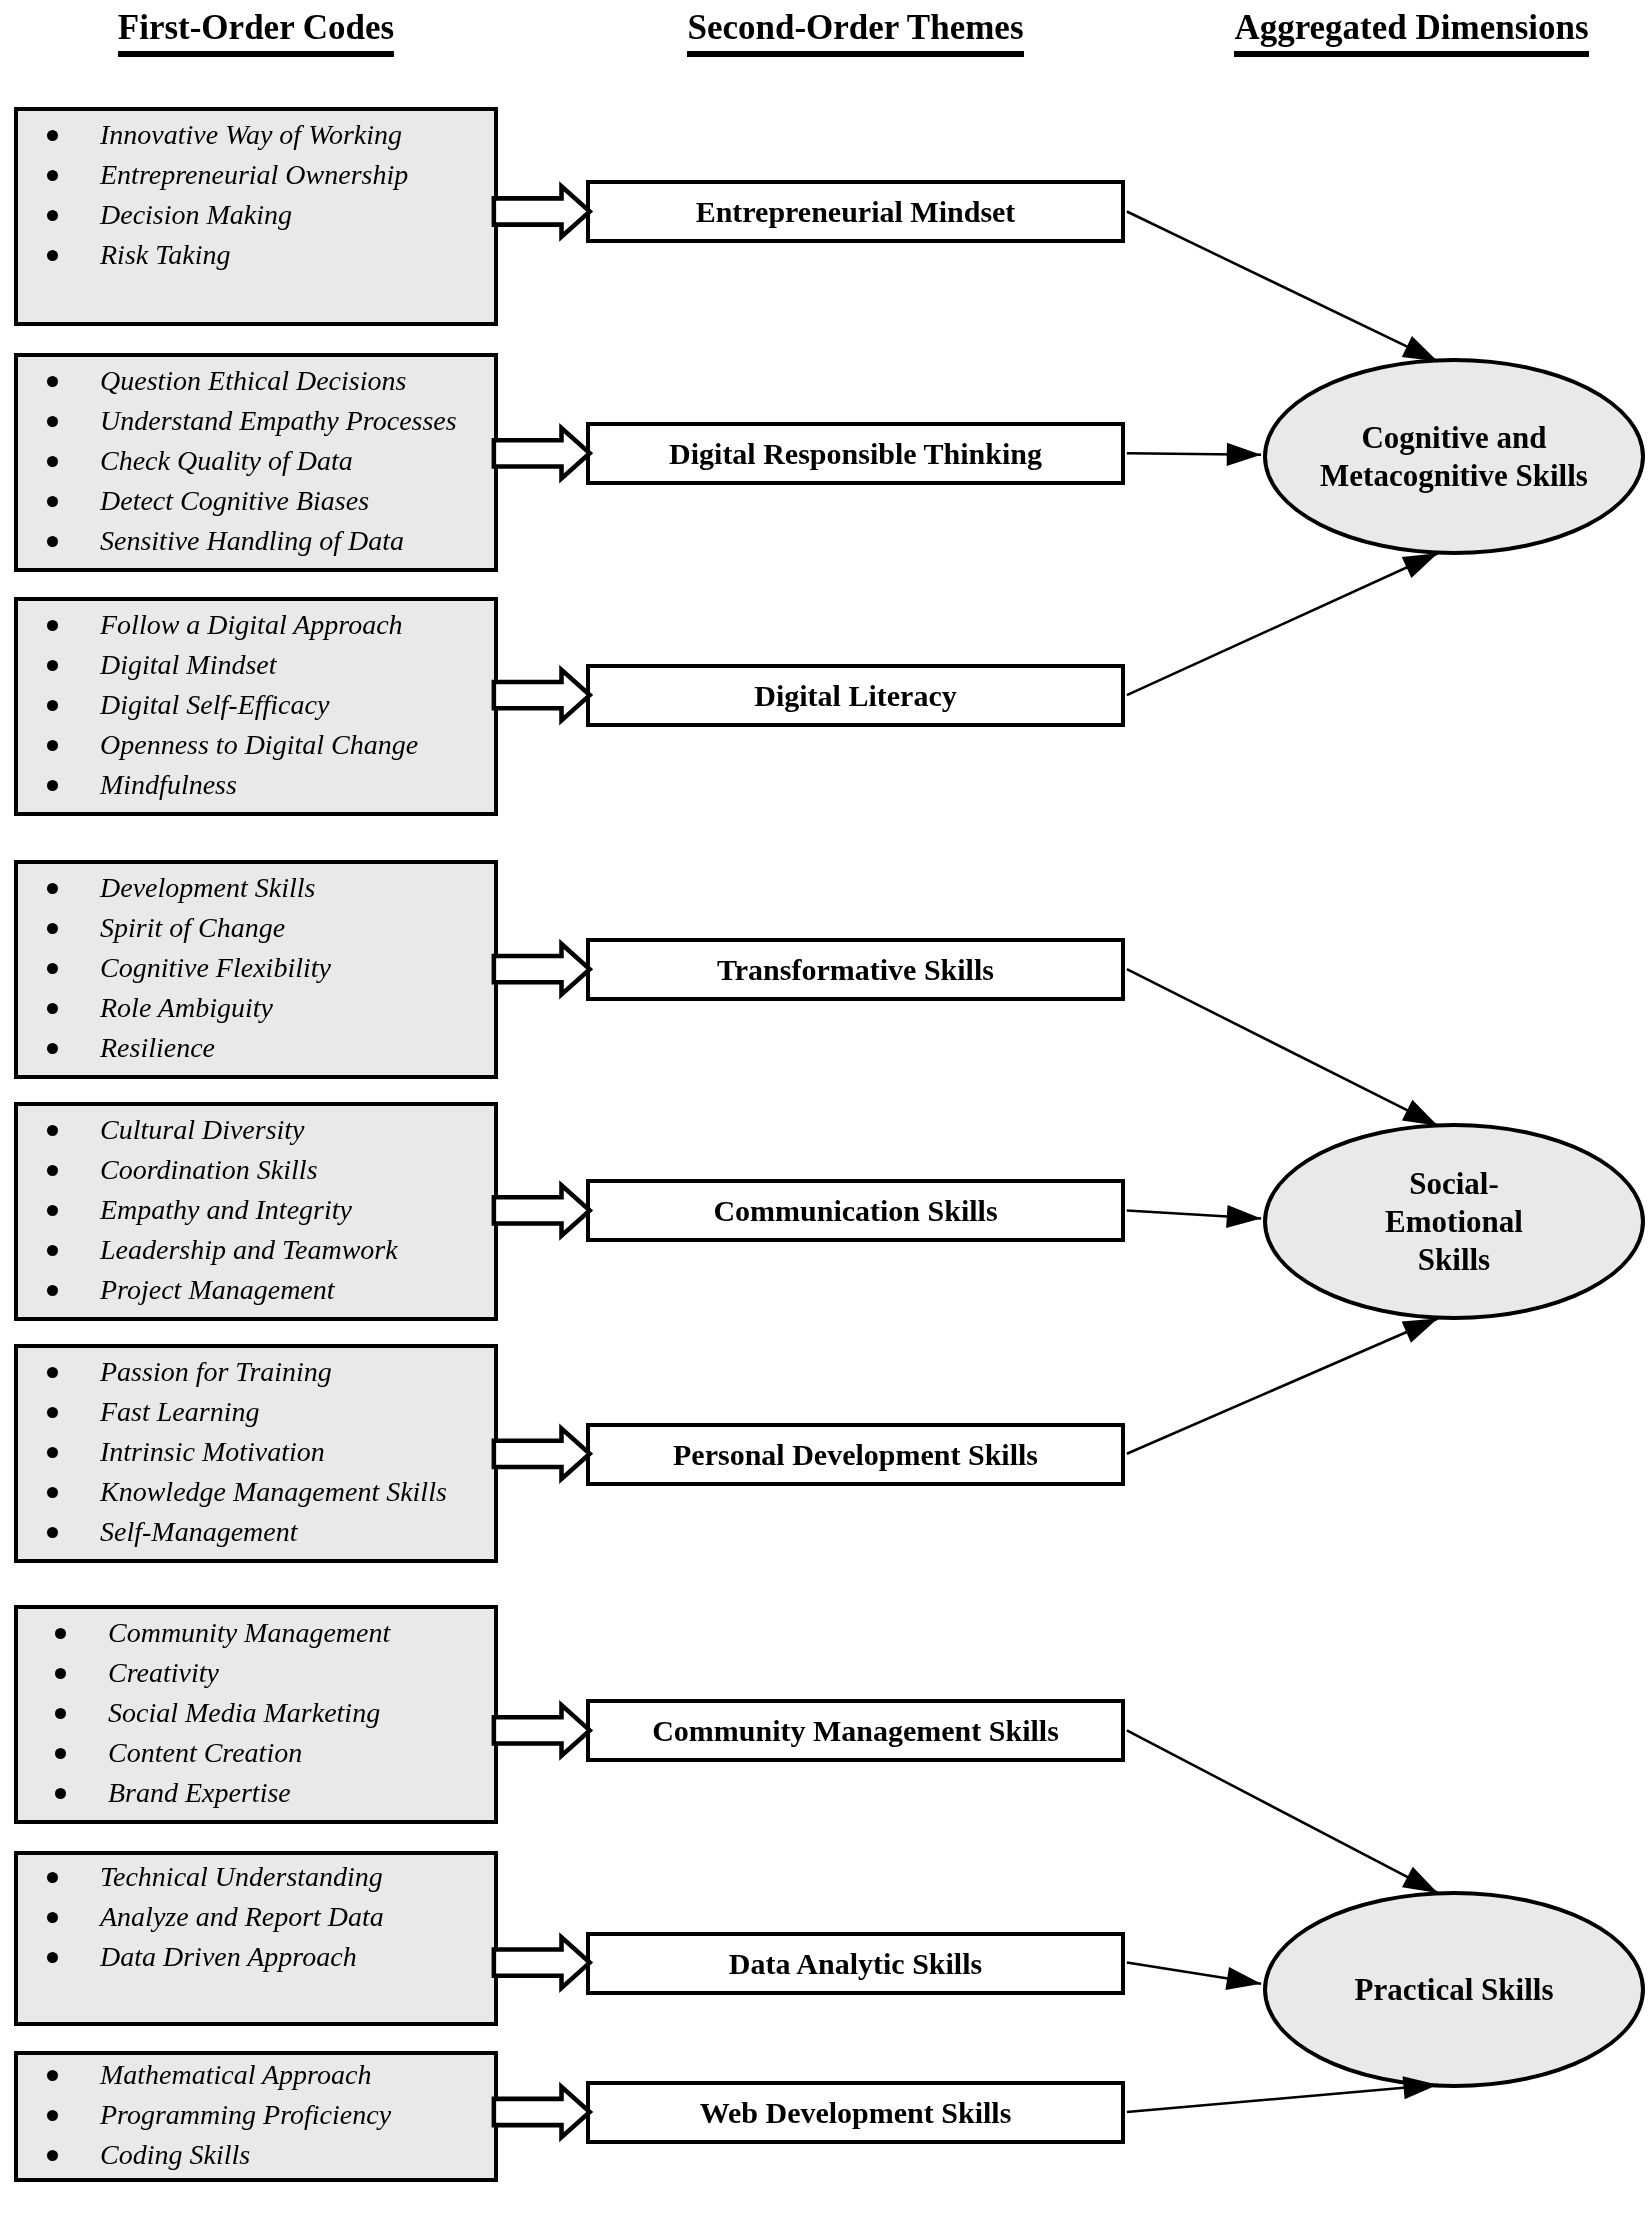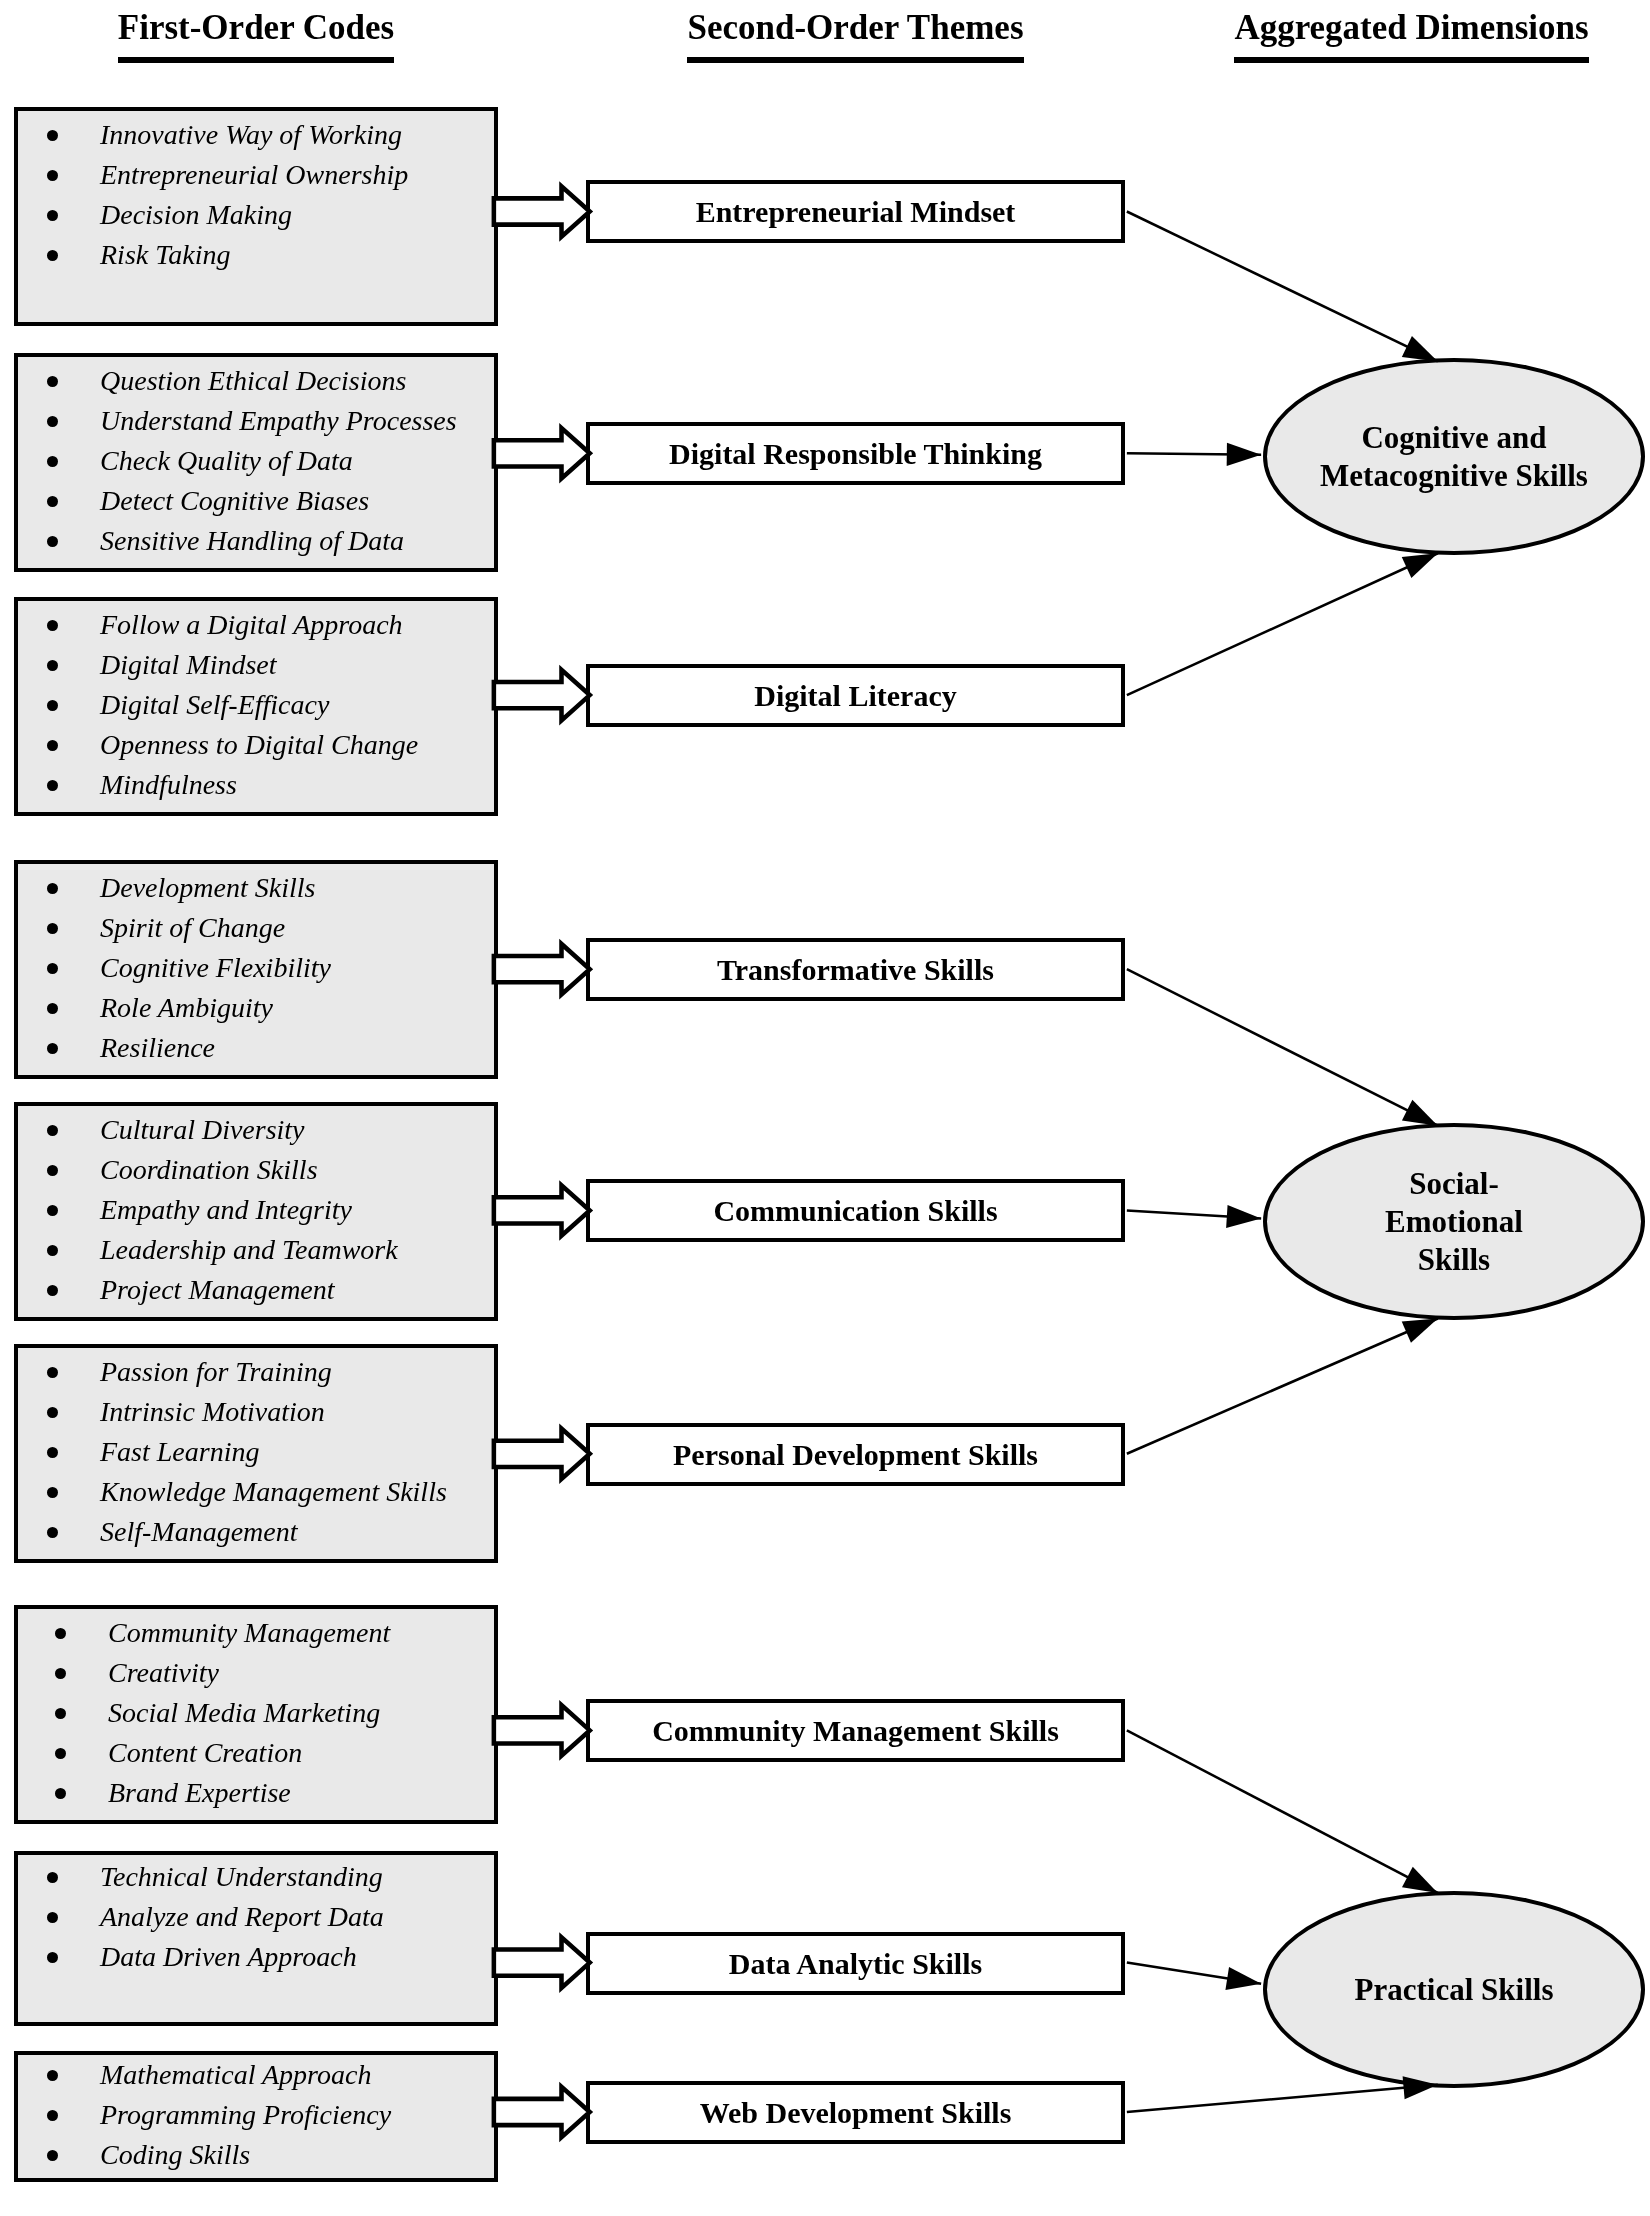--- a/index.html
+++ b/index.html
@@ -12,21 +12,21 @@
     overflow:hidden;
   }
   
   .col-header{
     position:absolute;top:8px;
     text-align:center;
     font-size:35px;font-weight:bold;
   }
   .col-header span{
     display:inline-block;
-    padding-bottom:9px;
+    padding-bottom:3px;
     border-bottom:6px solid var(--border,#000);
   }
   
   .code-box{
     position:absolute;left:14px;width:484px;
     background:var(--box_fill,#e9e9e9);
     border:4.5px solid var(--border,#000);
     box-sizing:border-box;
   }
   .code-box ul{
@@ -144,22 +144,22 @@
       <li>Cultural Diversity</li>
       <li>Coordination Skills</li>
       <li>Empathy and Integrity</li>
       <li>Leadership and Teamwork</li>
       <li>Project Management</li>
     </ul>
   </div>
   <div class="code-box" style="top:1344px;height:219px;">
     <ul>
       <li>Passion for Training</li>
+      <li>Fast Learning</li>
       <li>Intrinsic Motivation</li>
-      <li>Fast Learning</li>
       <li>Knowledge Management Skills</li>
       <li>Self-Management</li>
     </ul>
   </div>
   <div class="code-box" style="top:1605px;height:219px;padding-left:8px;">
     <ul>
       <li>Community Management</li>
       <li>Creativity</li>
       <li>Social Media Marketing</li>
       <li>Content Creation</li>

